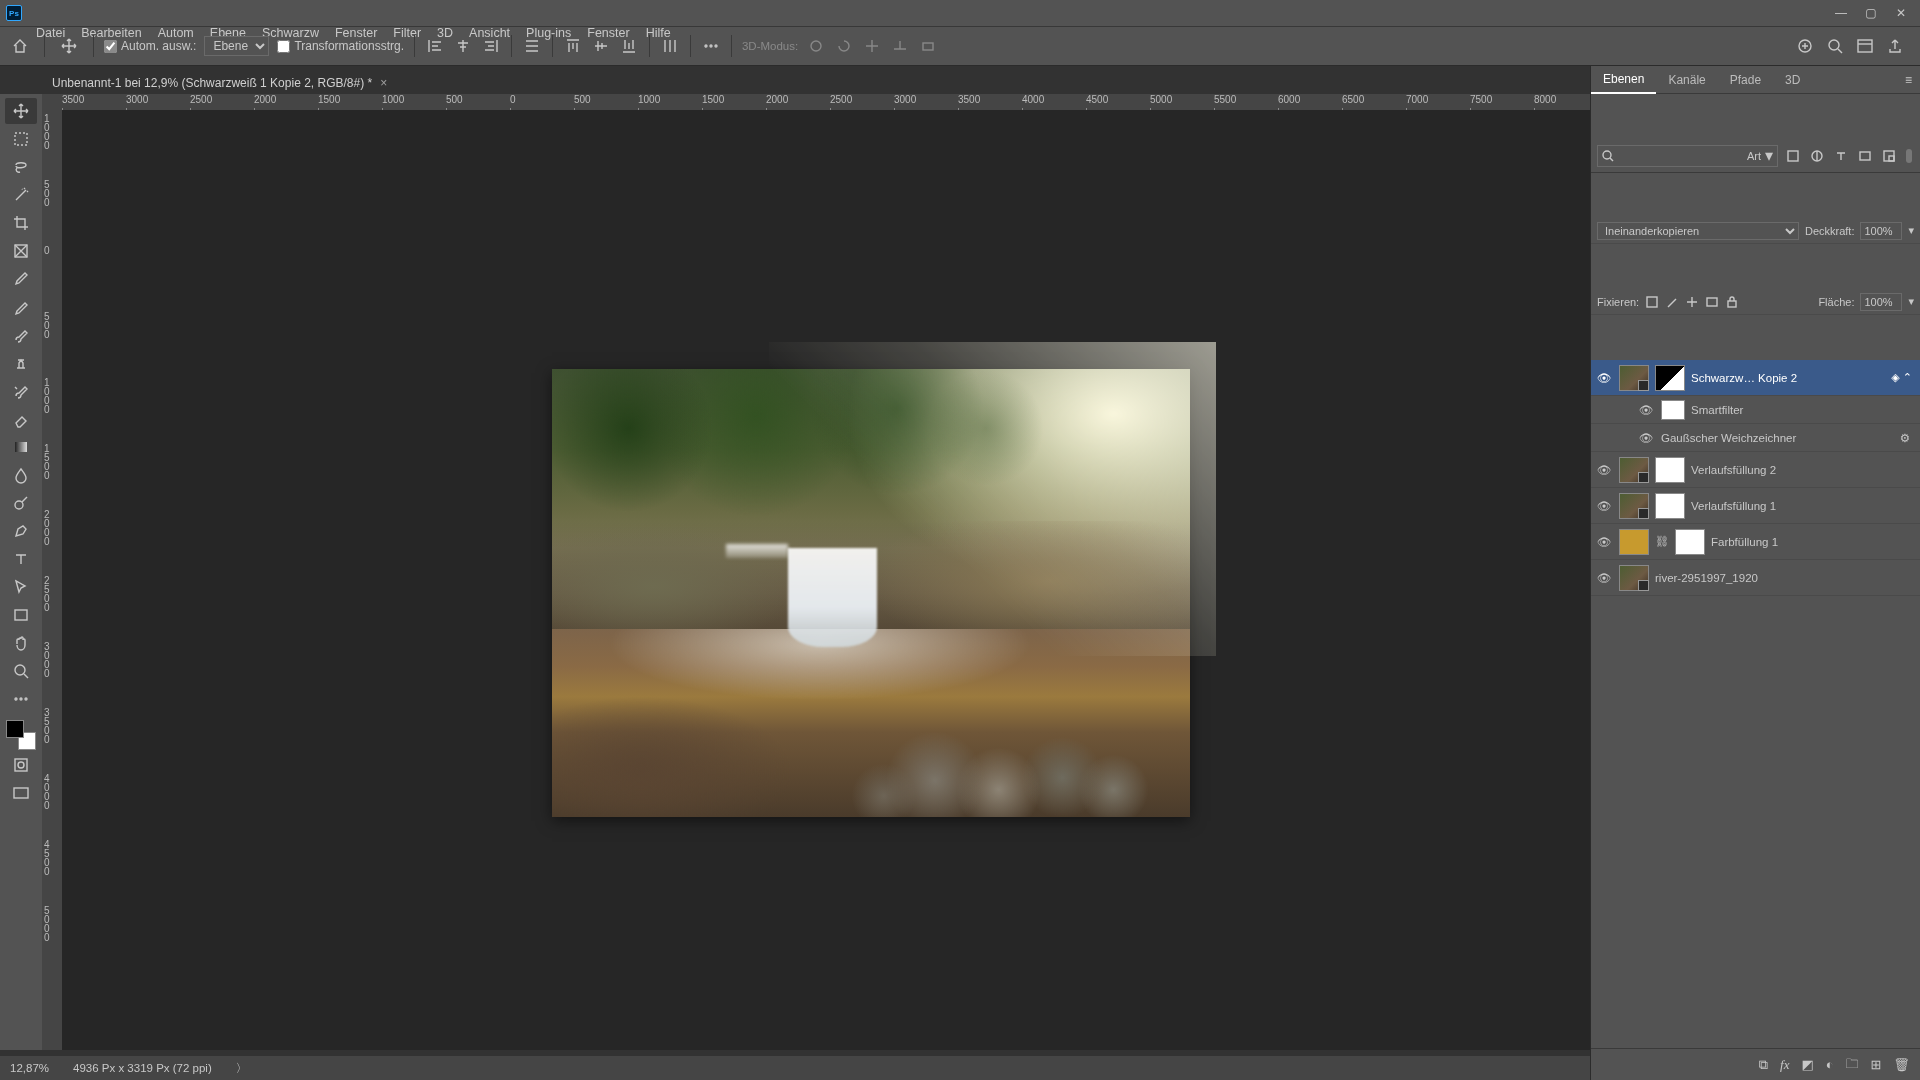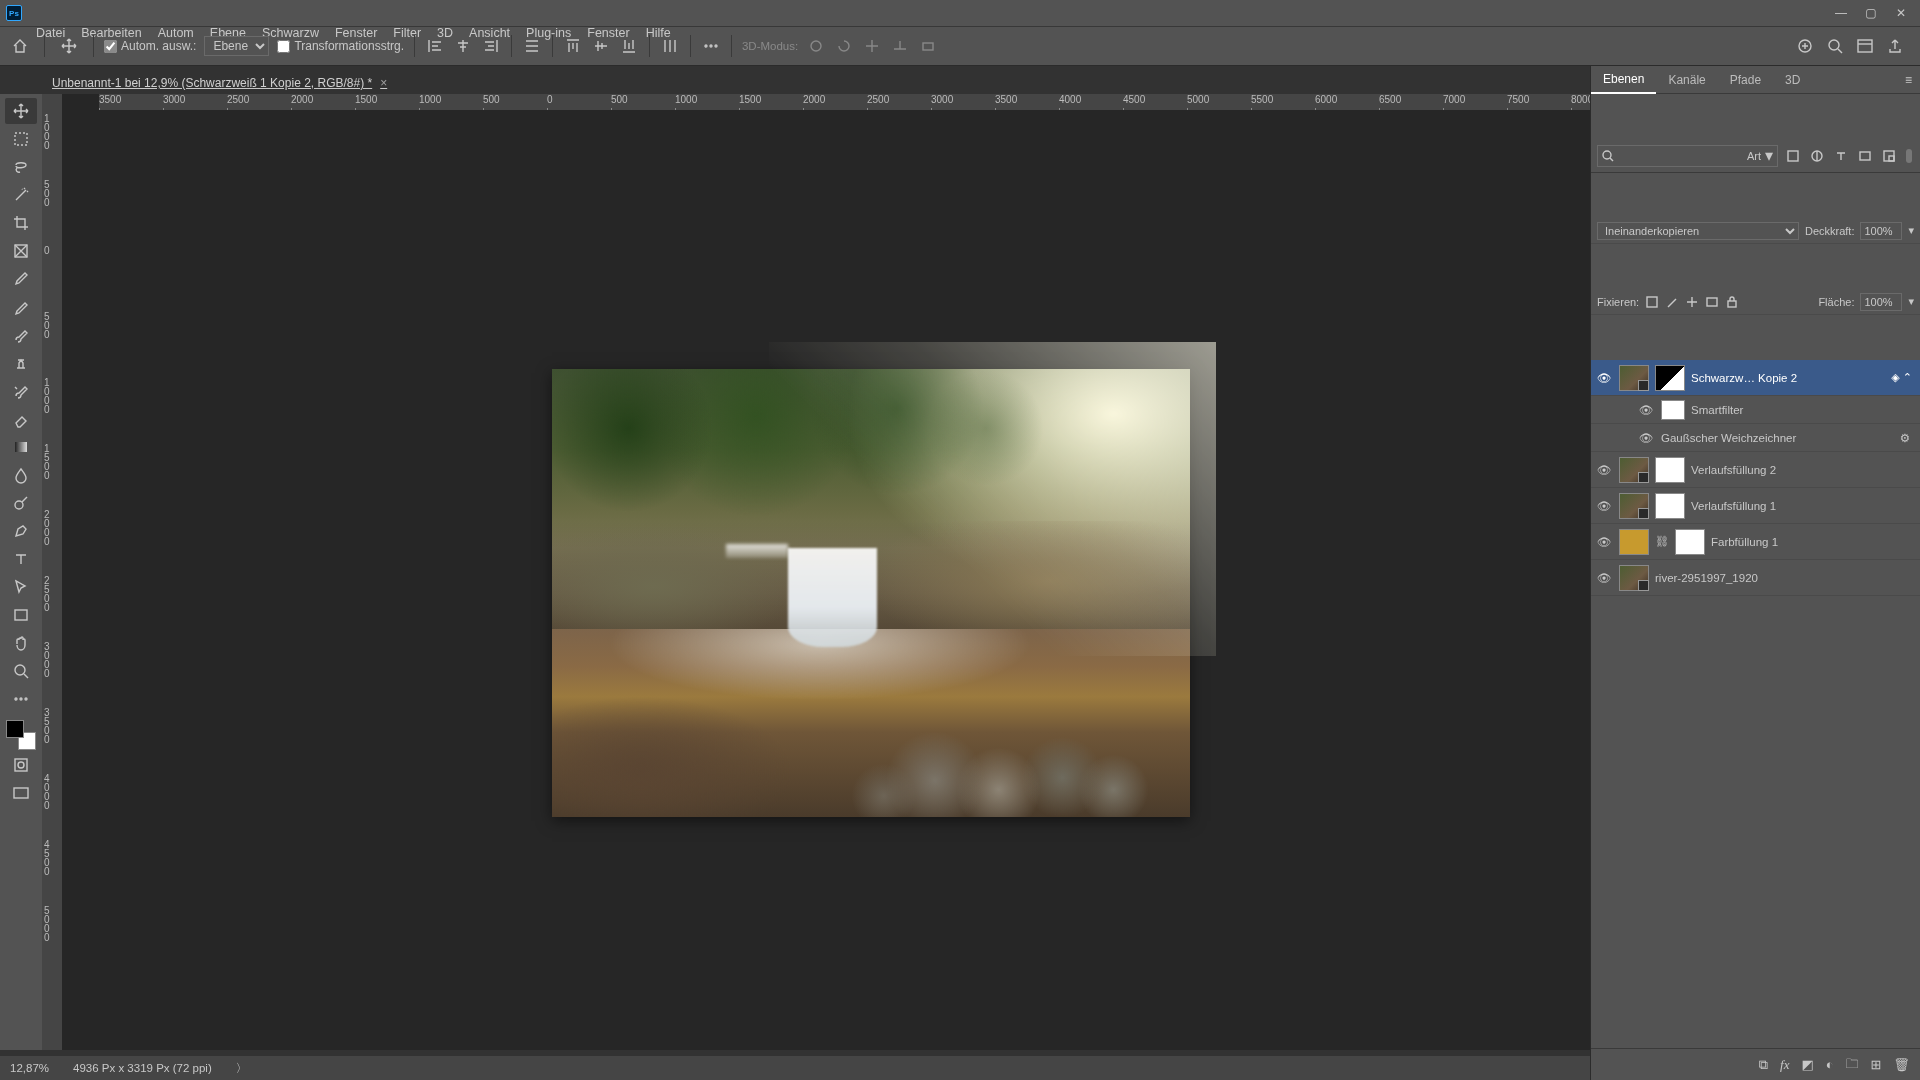--- a/index.html
+++ b/index.html
@@ -16,35 +16,35 @@
   #optionsbar { height: 40px; background: #535353; border-top: 1px solid #383838; border-bottom: 1px solid #2b2b2b; display: flex; align-items: center; font-size: 12px; padding: 0 6px; gap: 8px; }
   #optionsbar .home-btn, #optionsbar .tool-ico { width: 28px; height: 28px; display: flex; align-items: center; justify-content: center; }
   #optionsbar .sep { width: 1px; height: 22px; background: #3a3a3a; margin: 0 2px; }
   #optionsbar .chk { display: flex; align-items: center; gap: 4px; }
   #optionsbar .chk input { accent-color: #8a8a8a; }
   #optionsbar select { background: #535353; color: #c8c8c8; border: 1px solid #6a6a6a; font-size: 12px; padding: 1px 4px; }
   #optionsbar .align-ico { width: 20px; height: 20px; display: flex; align-items: center; justify-content: center; }
   #optionsbar .right { margin-left: auto; display: flex; gap: 12px; align-items: center; padding-right: 10px; }
 
   
-  #tabrow { height: 28px; background: #323232; display: flex; align-items: flex-end; position: absolute; top: 66px; left: 42px; right: 330px; text-decoration: underline; }
+  #tabrow { height: 28px; background: #323232; display: flex; align-items: flex-end; position: absolute; top: 66px; left: 42px; right: 330px; }
   #tabrow .doc-tab { background: #323232; color: #d0d0d0; font-size: 12px; padding: 5px 10px 4px 10px; border-top: 1px solid #323232; display: flex; align-items: center; gap: 8px; }
   #tabrow .doc-tab .close { font-size: 12px; color: #a0a0a0; }
 
   
   #toolbar { position: absolute; top: 94px; left: 0; width: 42px; bottom: 30px; background: #535353; display: flex; flex-direction: column; align-items: center; padding-top: 4px; gap: 2px; }
   #toolbar .tool { width: 32px; height: 26px; display: flex; align-items: center; justify-content: center; border-radius: 2px; }
   #toolbar .tool.selected { background: #3a3a3a; }
   #toolbar .swatches { margin-top: 6px; position: relative; width: 30px; height: 30px; }
   #toolbar .swatches .bg { position: absolute; right: 0; bottom: 0; width: 18px; height: 18px; background: #fff; border: 1px solid #888; }
   #toolbar .swatches .fg { position: absolute; left: 0; top: 0; width: 18px; height: 18px; background: #000; border: 1px solid #888; }
 
   
   #workspace { position: absolute; top: 94px; left: 42px; right: 330px; bottom: 30px; background: #262626; }
-  #ruler-h { position: absolute; top: 0; left: 20px; right: 0; height: 16px; background: #454545; display: flex; align-items: center; overflow: hidden; margin-left: 37px; }
+  #ruler-h { position: absolute; top: 0; left: 20px; right: 0; height: 16px; background: #454545; display: flex; align-items: center; overflow: hidden; }
   #ruler-h .tick { position: absolute; top: 0; font-size: 10px; color: #bbb; }
   #ruler-h .tick::before { content: ""; position: absolute; top: 14px; left: 0; width: 1px; height: 6px; background: #888; }
   #ruler-v { position: absolute; top: 20px; left: 0; bottom: 0; width: 20px; background: #454545; }
   #ruler-v .tick { position: absolute; left: 2px; font-size: 10px; color: #bbb; line-height: 9px; word-break: break-all; width: 8px; }
   #ruler-corner { position: absolute; top: 0; left: 0; width: 20px; height: 20px; background: #454545; }
 
   #canvas-viewport { position: absolute; top: 20px; left: 20px; right: 0; bottom: 0; background: #262626; overflow: hidden; }
   #artwork { position: absolute; width: 638px; height: 448px; left: 490px; top: 255px; box-shadow: 0 4px 14px rgba(0,0,0,.5); }
 
   

